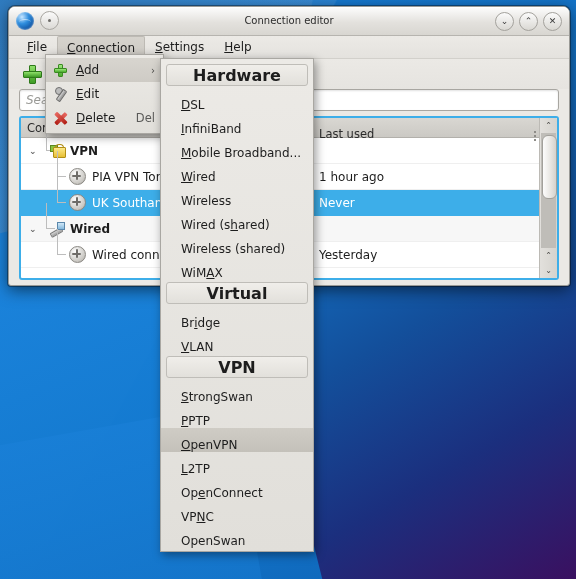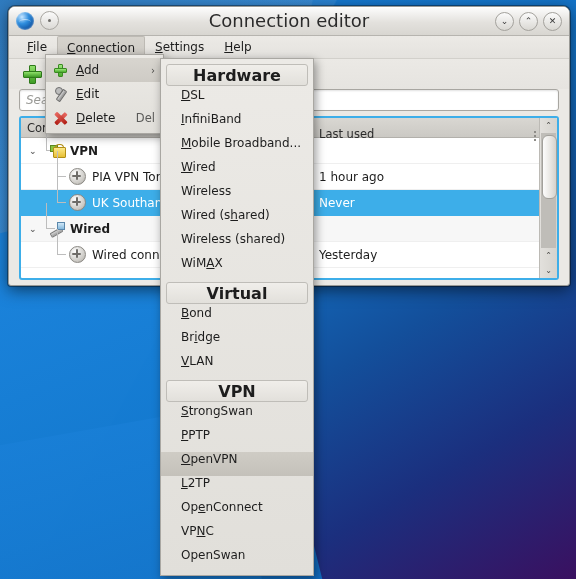--- a/index.html
+++ b/index.html
@@ -40,21 +40,21 @@
   }
   #titlebar{
     height:28px;border-radius:6px 6px 0 0;
     background:linear-gradient(#fdfdfd,#e3e1dd 55%,#d8d6d1);
     border-bottom:1px solid #b6b4af;
     position:relative;
     box-shadow:inset 0 1px 0 #fff;
   }
   .title-text{
     position:absolute;left:0;right:0;top:0;line-height:28px;text-align:center;
-    font-size:18px;color:#2b2b2b;
+    font-size:10px;color:#2b2b2b;
   }
   .tb-left{position:absolute;left:7px;top:4px;display:flex;gap:6px;align-items:center;}
   .globe{
     width:18px;height:18px;border-radius:50%;
     background:radial-gradient(circle at 33% 28%,#bfe2ff 2%,#2f8ede 38%,#0d4f9e 78%,#06306b 100%);
     box-shadow:inset 0 0 2px rgba(255,255,255,.8);
     position:relative;
   }
   .globe:after{
     content:"";position:absolute;left:3px;top:7px;width:12px;height:5px;
@@ -262,21 +262,21 @@
   .xmark:after{transform:rotate(-45deg);}
 
   .sect{
     margin:2px 5px 2px 5px;height:20px;border-radius:3px;
     background:linear-gradient(#f0eeea,#e2e0db);
     border:1px solid #bfbdb8;
     display:flex;align-items:center;justify-content:center;
     font-weight:bold;font-size:16px;color:#1d1d1d;
   }
   .sub-mi{
-    height:24px;display:flex;align-items:flex-start;padding:0 0 0 20px;font-size:12px;color:#1d1d1d;
+    height:24px;display:flex;align-items:flex-end;padding:0 0 0 20px;font-size:12px;color:#1d1d1d;
   }
   .sub-mi.hl{background:linear-gradient(#cfccc5,#c4c1ba);}
 </style>
 </head>
 <body>
 
 <div id="desktop"></div>
 
 <div id="window">
 
@@ -442,23 +442,20 @@
     </div>
   <div class="sub-mi">
       <span>Wireless (shared)</span>
     </div>
   <div class="sub-mi">
       <span>WiM<u>A</u>X</span>
     </div>
 
   <div class="sect">Virtual</div>
   <div class="sub-mi">
-      <span><u>B</u>ond</span>
-    </div>
-  <div class="sub-mi">
       <span>Br<u>i</u>dge</span>
     </div>
   <div class="sub-mi">
       <span><u>V</u>LAN</span>
     </div>
 
   <div class="sect">VPN</div>
   <div class="sub-mi">
       <span><u>S</u>trongSwan</span>
     </div>

